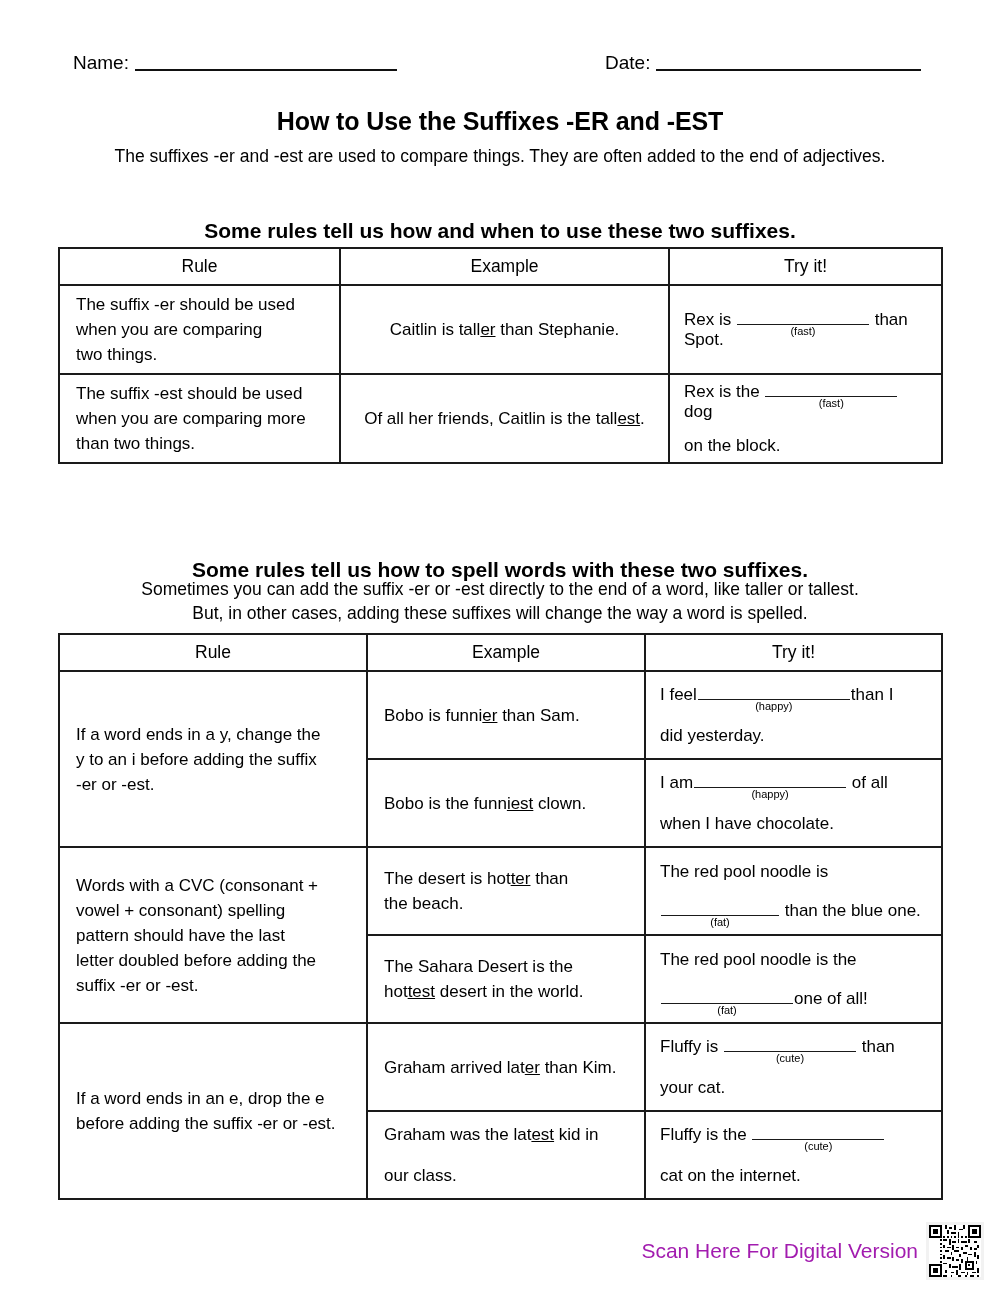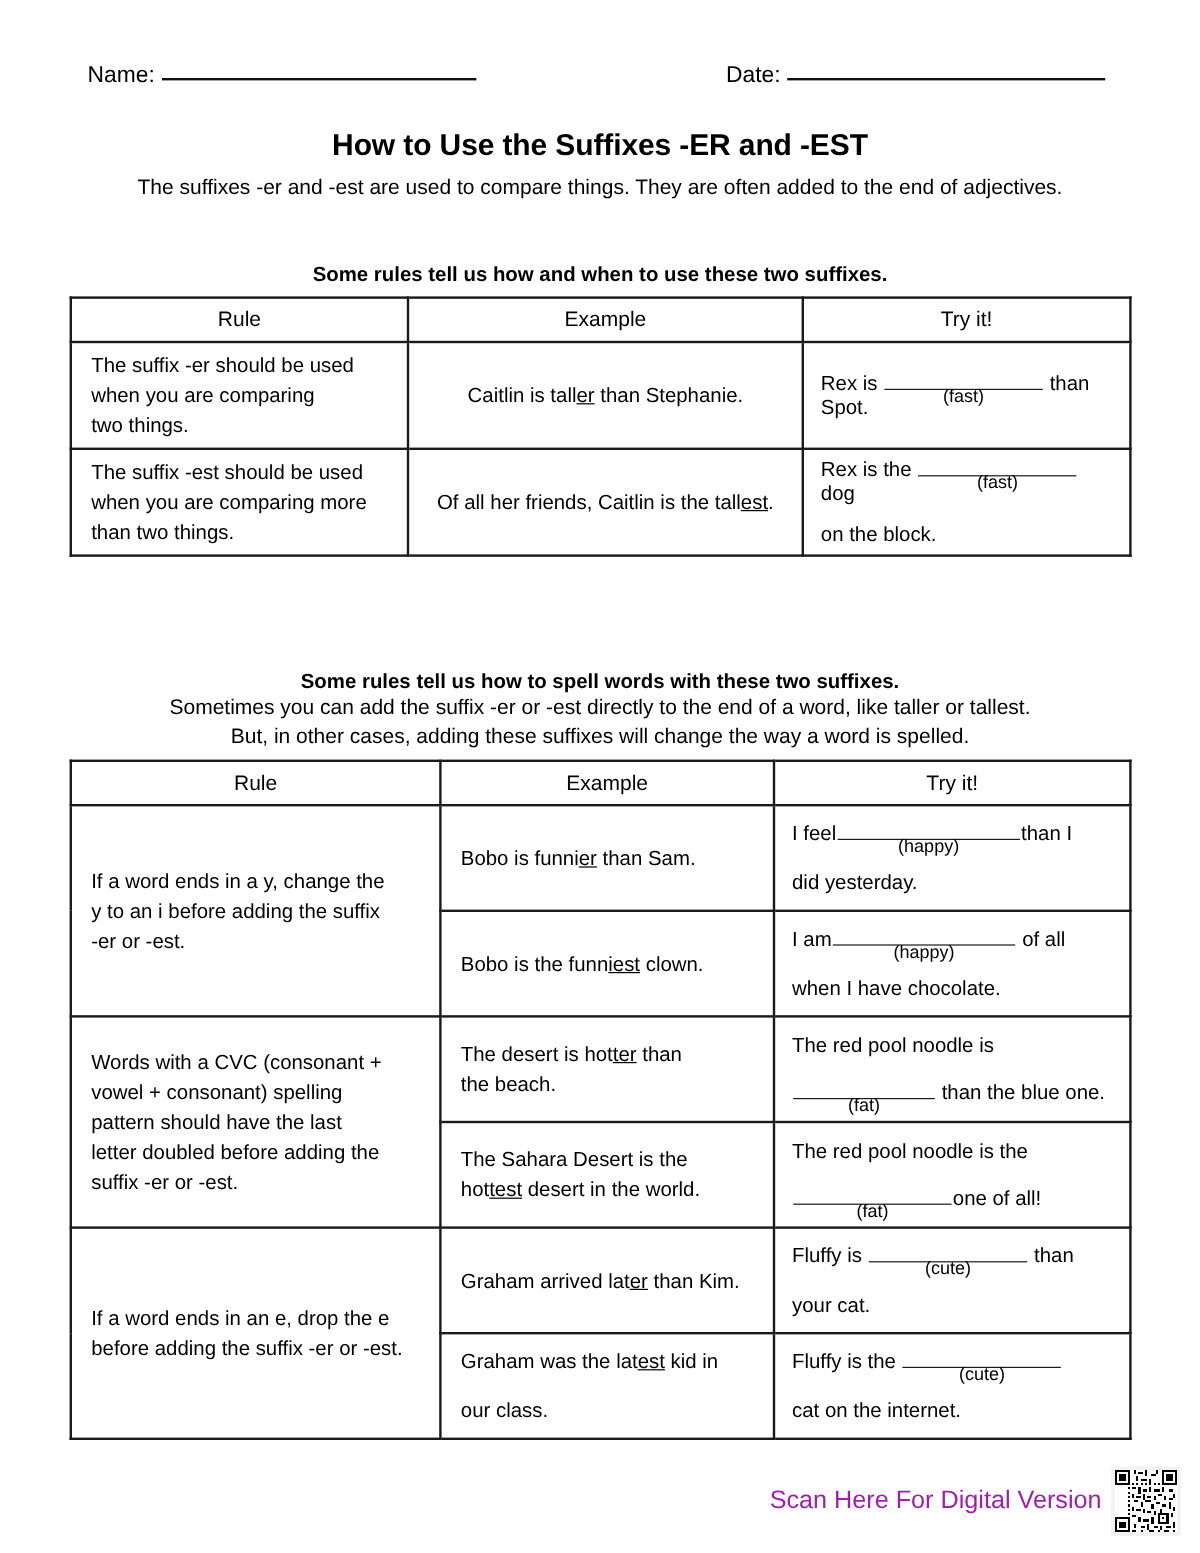--- a/index.html
+++ b/index.html
@@ -15,21 +15,21 @@
     overflow: hidden;
   }
 
   
   .namedate {
     position: absolute;
     top: 52px; left: 0; right: 0;
     height: 34px;
     font-size: 19px;
   }
-  .nd-group { position: absolute; display: flex; align-items: flex-start; }
+  .nd-group { position: absolute; display: flex; align-items: center; }
   .nd-name { left: 73px; }
   .nd-date { left: 605px; }
   .nd-label { white-space: nowrap; }
   .nd-line {
     display: inline-block;
     border-bottom: 2.4px solid #111;
     height: 15px;
     margin-left: 6px;
   }
   .nd-name .nd-line { width: 262px; }
@@ -51,21 +51,21 @@
     font-size: 17.5px;
     line-height: 23px;
   }
   .intro i { font-style: italic; }
 
   
   .subhead {
     position: absolute;
     left: 0; width: 1000px;
     text-align: center;
-    font-size: 17px;
+    font-size: 21px;
     font-weight: bold;
   }
   #subhead1 { top: 219px; }
   #subhead2 { top: 558px; }
 
   .sub-intro {
     position: absolute;
     left: 0; width: 1000px;
     text-align: center;
     font-size: 17.5px;
@@ -122,21 +122,21 @@
     border-bottom: 1.7px solid #1a1a1a;
     vertical-align: baseline;
     height: 16px;
     margin: 0 1px;
   }
   .blank .hint {
     position: absolute;
     left: 0; right: 0;
     top: 15px;
     text-align: center;
-    font-size: 15px;
+    font-size: 11px;
     line-height: 14px;
     white-space: nowrap;
   }
   .ln-md  { width: 118px; }
   .ln-lg  { width: 132px; }
   .ln-xl  { width: 152px; }
   .try-line2 { display: block; margin-top: 14px; }
 
   u.suffix { text-decoration: underline; text-underline-offset: 1px; }
 

